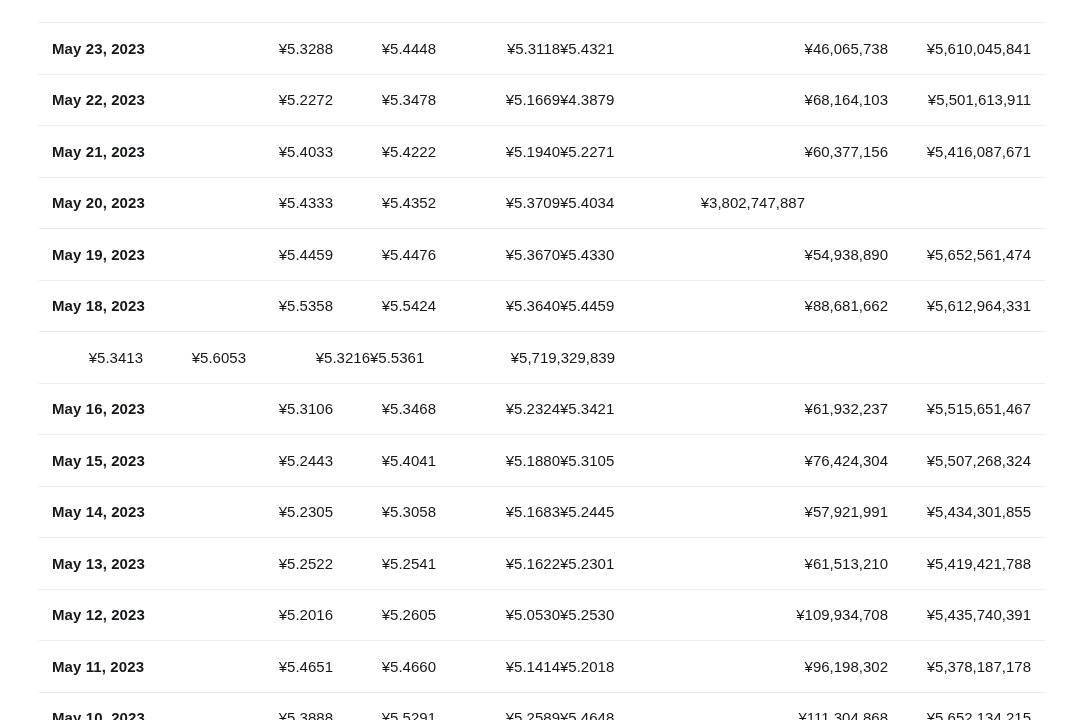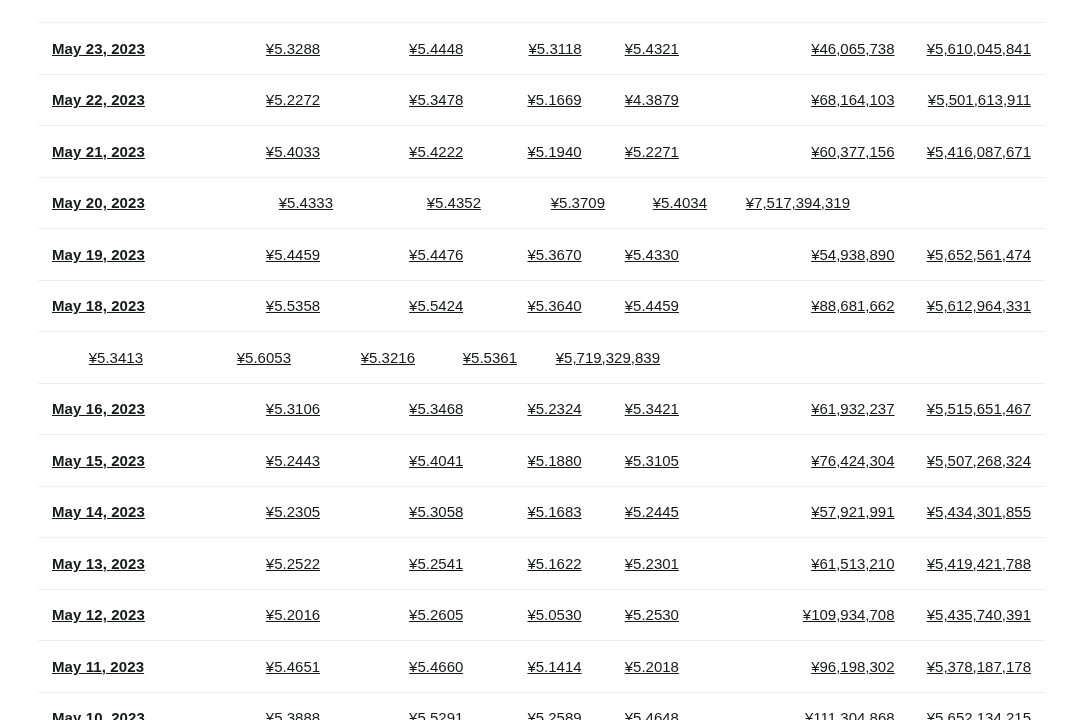--- a/index.html
+++ b/index.html
@@ -19,31 +19,30 @@
     left: 38px;
     top: 22px;
     width: 1007px;
   }
   .row {
     display: flex;
     align-items: center;
     height: 50.5px;
     border-top: 1px solid #ededed;
     font-size: 15px;
-    text-decoration: underline;
   }
   .cell {
     white-space: nowrap;
     overflow: hidden;
   }
   .c0 { width: 176px; padding-left: 14px; text-align: left; font-weight: 700; letter-spacing: 0.1px; }
   .c1 { width: 105px; text-align: right; }
-  .c2 { width: 103px; text-align: right; margin-left: 45px; }
+  .c2 { width: 103px; text-align: right; }
   .c3 { width: 124px; text-align: right; }
-  .c4 { width: 102px; text-align: right; }
+  .c4 { width: 102px; text-align: left; }
   .c5 { width: 226px; text-align: right; }
   .c6 { width: 143px; padding-right: 14px; text-align: right; }
 </style>
 </head>
 <body>
 
 <div class="table-wrap" id="table-root">
 
     <div class="row">
       <div class="cell c0">May 23, 2023</div>
@@ -74,21 +73,21 @@
       <div class="cell c5">¥60,377,156</div>
       <div class="cell c6">¥5,416,087,671</div>
     </div>
 
     <div class="row">
       <div class="cell c0">May 20, 2023</div>
       <div class="cell c1">¥5.4333</div>
       <div class="cell c2">¥5.4352</div>
       <div class="cell c3">¥5.3709</div>
       <div class="cell c4">¥5.4034</div>
-      <div class="cell c6">¥7,517,394,319</div>
+      <div class="cell c6">¥3,802,747,887</div>
     </div>
 
     <div class="row">
       <div class="cell c0">May 19, 2023</div>
       <div class="cell c1">¥5.4459</div>
       <div class="cell c2">¥5.4476</div>
       <div class="cell c3">¥5.3670</div>
       <div class="cell c4">¥5.4330</div>
       <div class="cell c5">¥54,938,890</div>
       <div class="cell c6">¥5,652,561,474</div>

